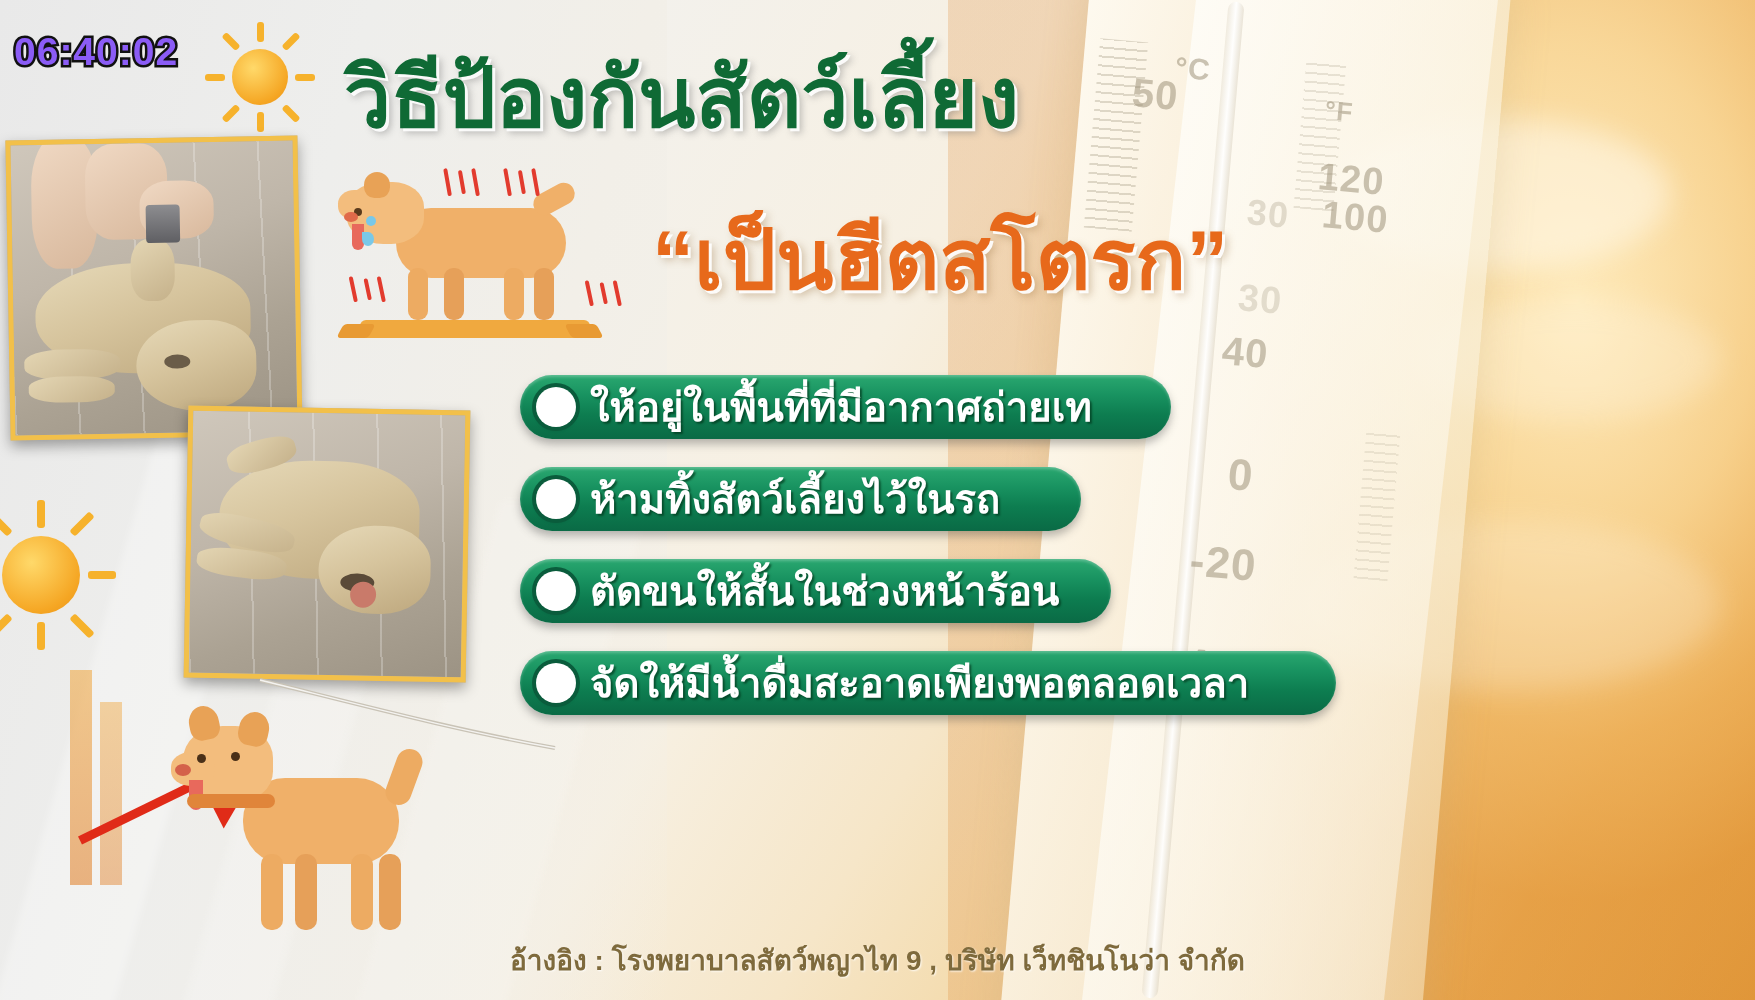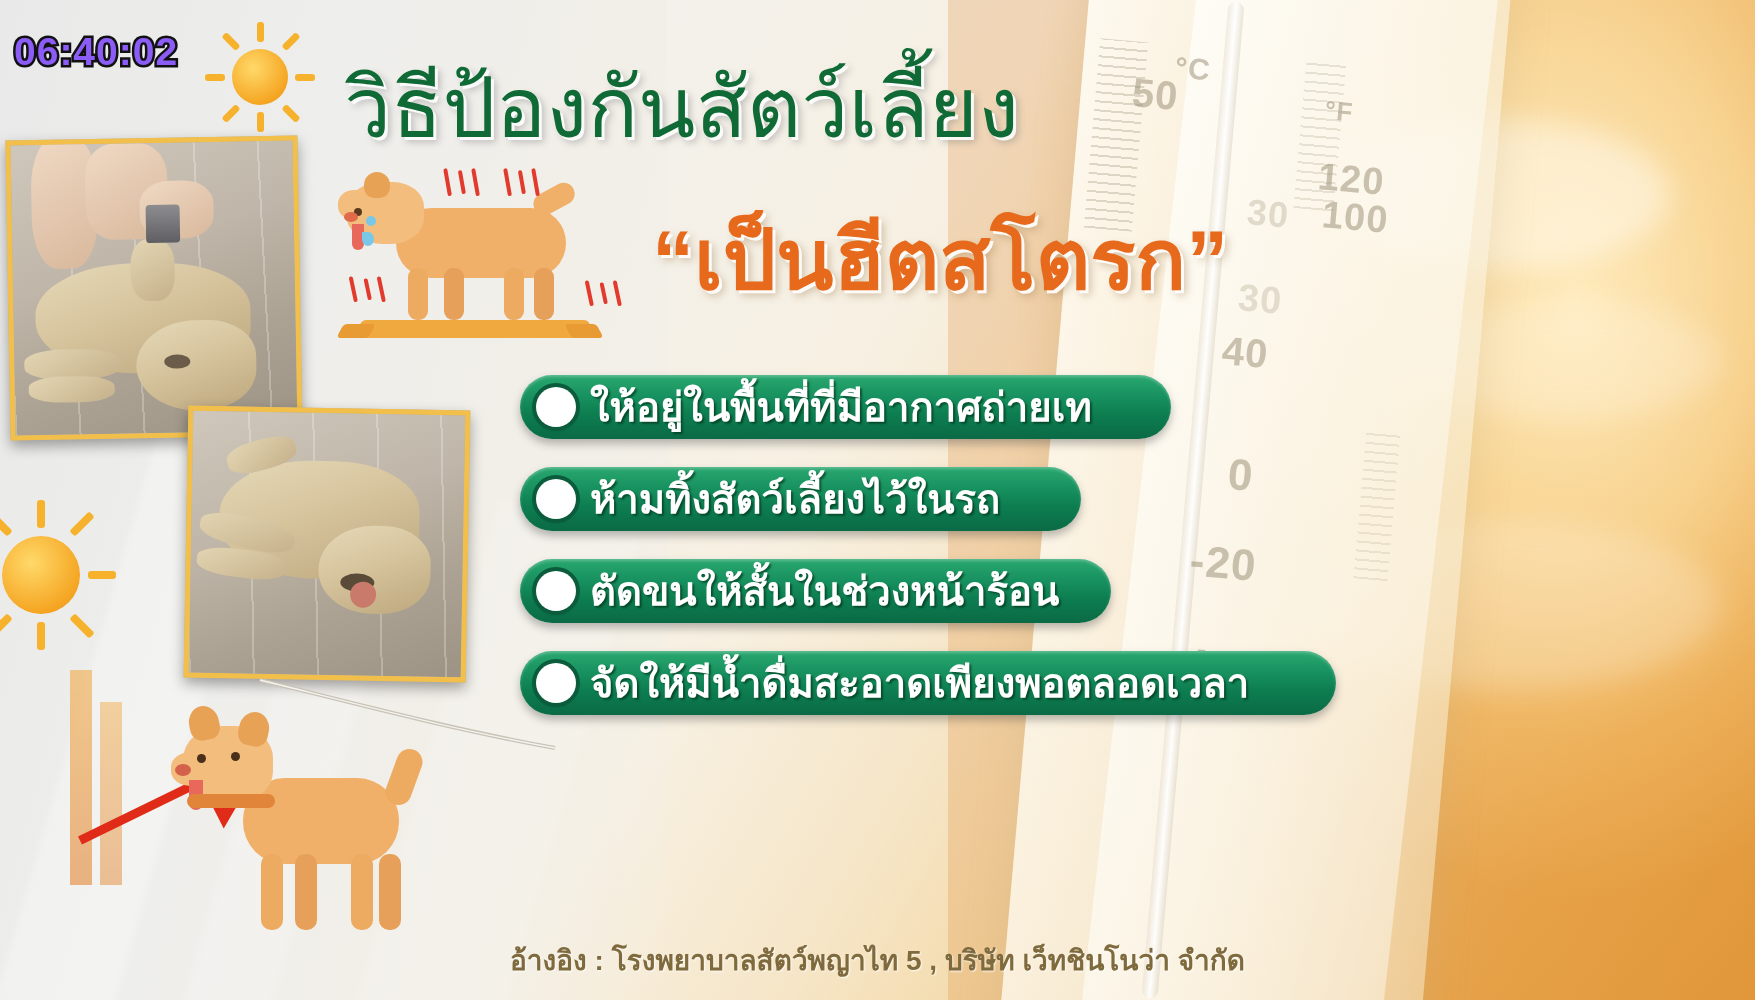--- a/index.html
+++ b/index.html
@@ -55,21 +55,21 @@
     -webkit-background-clip:text;background-clip:text;color:transparent;
     font-family:"DejaVu Sans",sans-serif;}
   .logo-hd{font-size:14px;font-weight:bold;color:#cfcfcf;margin-left:1px;position:relative;top:-16px;}
   .logo-31{font-size:40px;font-weight:bold;line-height:1;padding:0 7px;border-radius:9px;
     background:linear-gradient(180deg,#fafafa,#c9c9c9 45%,#9a9a9a 55%,#e8e8e8 100%);
     color:#242424;font-family:"DejaVu Sans",sans-serif;}
   .logo-url{margin-top:3px;font-size:17px;font-weight:bold;color:#6e6a60;letter-spacing:.5px;
     text-shadow:0 1px 1px rgba(255,255,255,.75);}
 
   
-  .title-main{position:absolute;left:344px;top:64px;font-size:84px;font-weight:normal;
+  .title-main{position:absolute;left:344px;top:54px;font-size:84px;font-weight:bold;
     color:#0f6a35;line-height:1.05;white-space:nowrap;
     font-family:"Liberation Sans","DejaVu Sans",sans-serif;
     text-shadow:3px 3px 0 rgba(255,255,255,.9), 5px 5px 7px rgba(120,120,120,.45);}
   .title-sub{position:absolute;left:652px;top:216px;font-size:84px;font-weight:bold;
     color:#e7691b;line-height:1.05;white-space:nowrap;
     font-family:"Liberation Sans","DejaVu Sans",sans-serif;
     text-shadow:3px 3px 0 rgba(255,255,255,.92), 5px 5px 8px rgba(150,110,60,.4);}
 
   
   .pills{position:absolute;left:520px;top:375px;}
@@ -288,15 +288,15 @@
     <div class="cd" style="left:10px;top:74px;width:16px;height:12px;border-radius:50%;background:#d4614a;"></div>
     <div class="cd" style="left:24px;top:90px;width:14px;height:30px;border-radius:0 0 9px 9px;background:#e8695c;"></div>
     <div class="cd" style="left:22px;top:104px;width:88px;height:14px;border-radius:8px;background:#e0853a;"></div>
     <div class="cd" style="left:226px;top:58px;width:26px;height:58px;border-radius:14px;background:#edab62;transform:rotate(20deg);"></div>
     <div class="cd" style="left:96px;top:164px;width:22px;height:76px;border-radius:10px;background:#edab62;"></div>
     <div class="cd" style="left:130px;top:164px;width:22px;height:76px;border-radius:10px;background:#e6a059;"></div>
     <div class="cd" style="left:186px;top:164px;width:22px;height:76px;border-radius:10px;background:#edab62;"></div>
     <div class="cd" style="left:214px;top:164px;width:22px;height:76px;border-radius:10px;background:#e6a059;"></div>
   </div>
 
-  <div class="citation">อ้างอิง : โรงพยาบาลสัตว์พญาไท 5 , บริษัท เว็ทชินโนว่า จำกัด</div>
+  <div class="citation">อ้างอิง : โรงพยาบาลสัตว์พญาไท 9 , บริษัท เว็ทชินโนว่า จำกัด</div>
 
 </div>
 
 </body></html>

